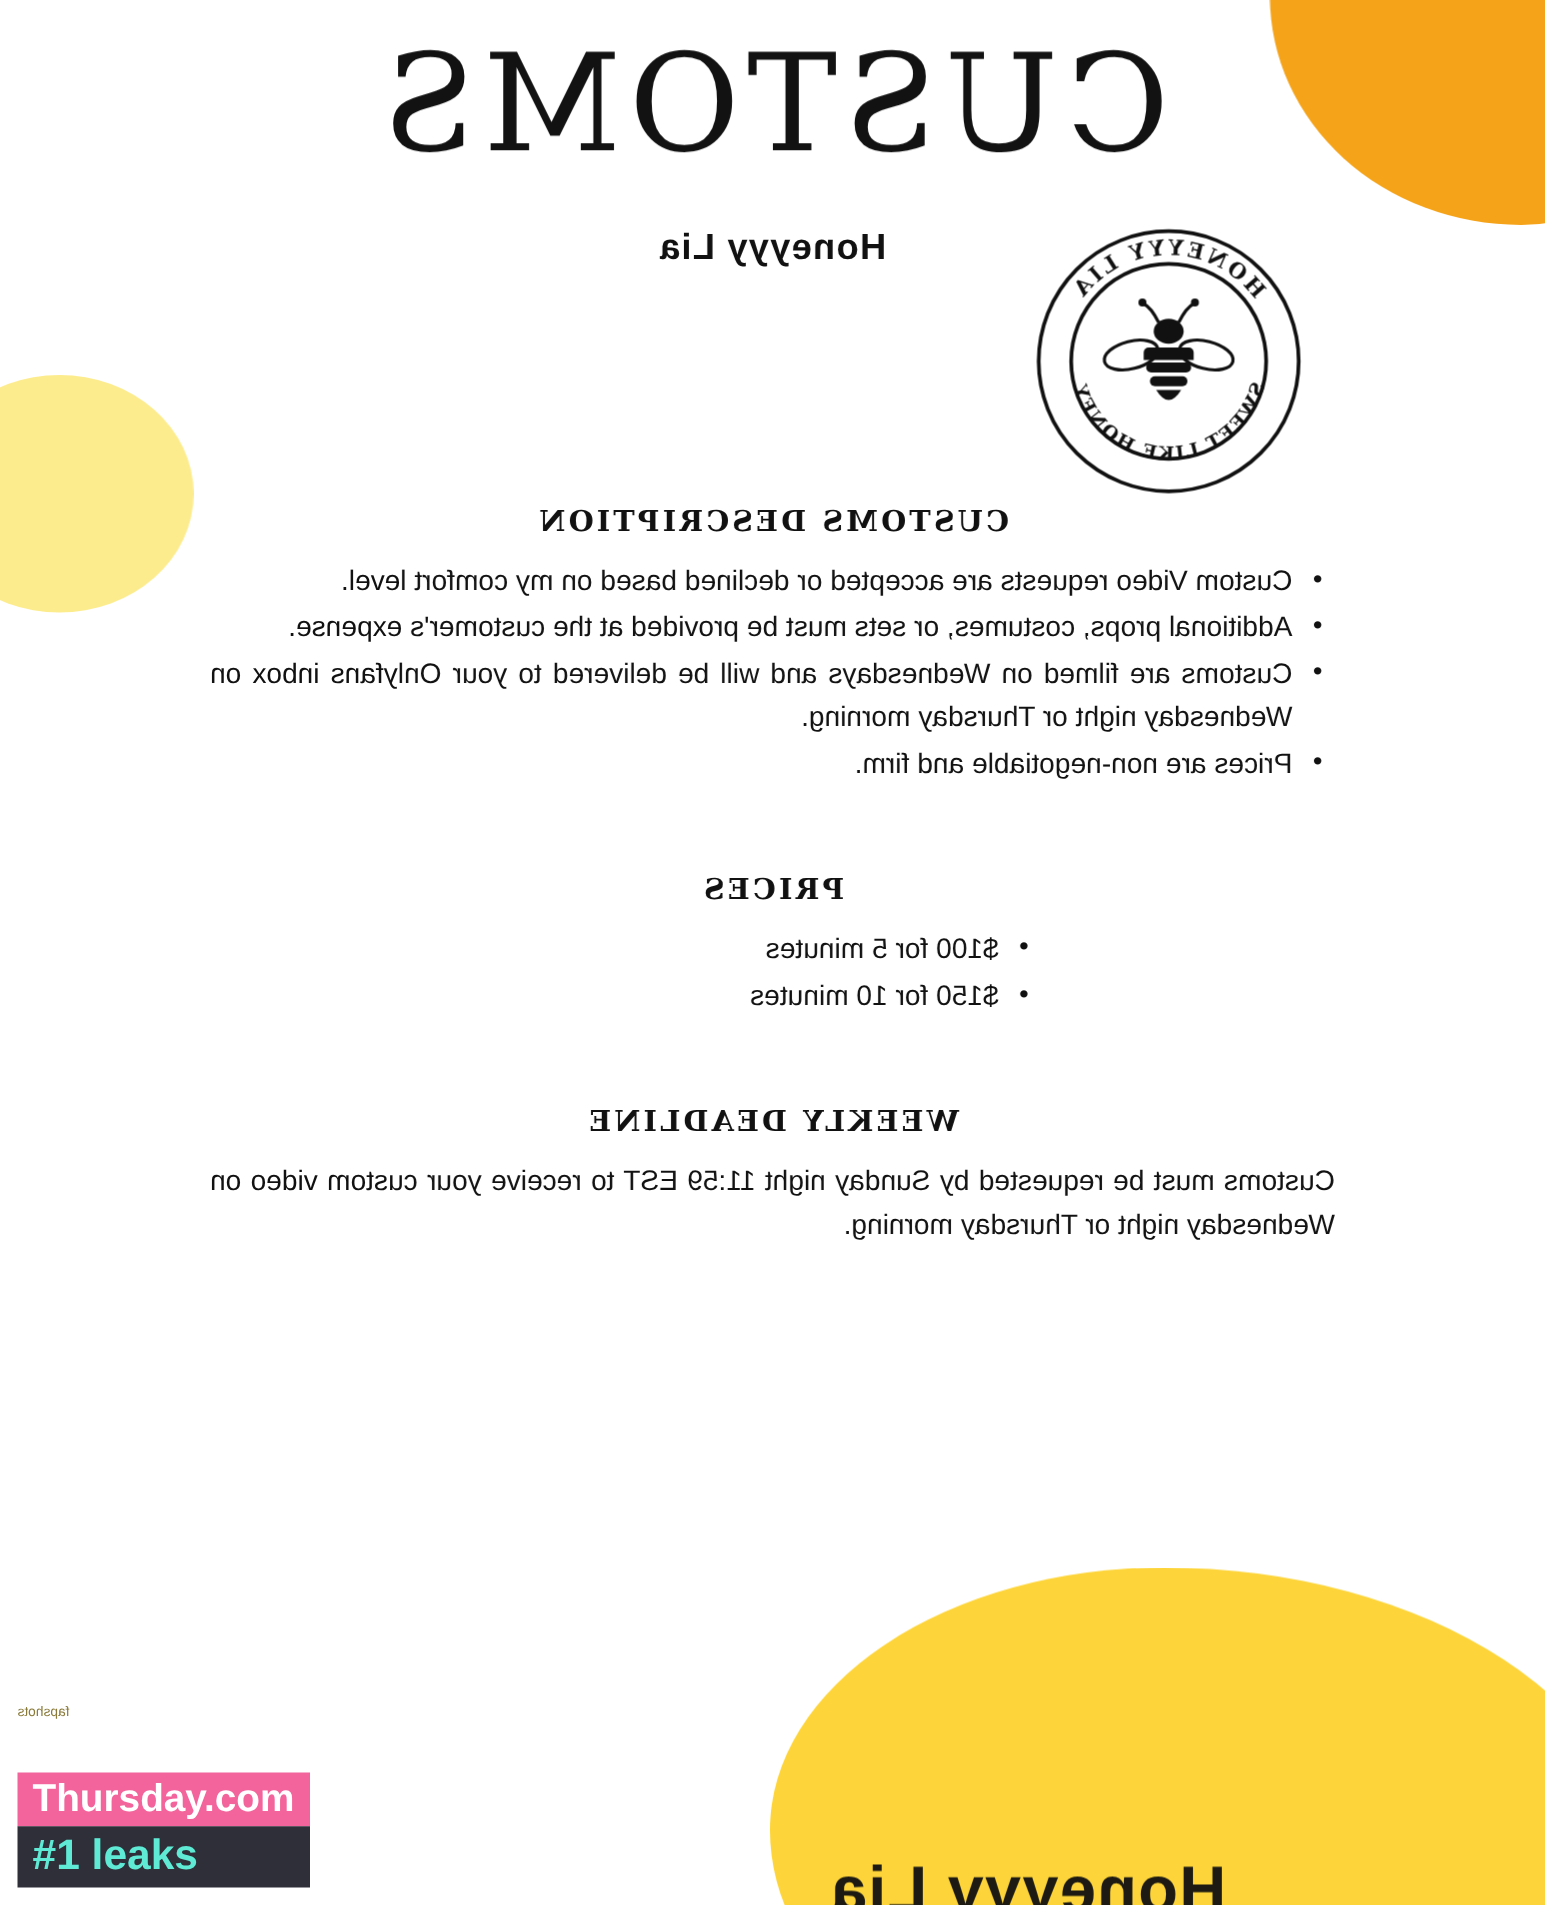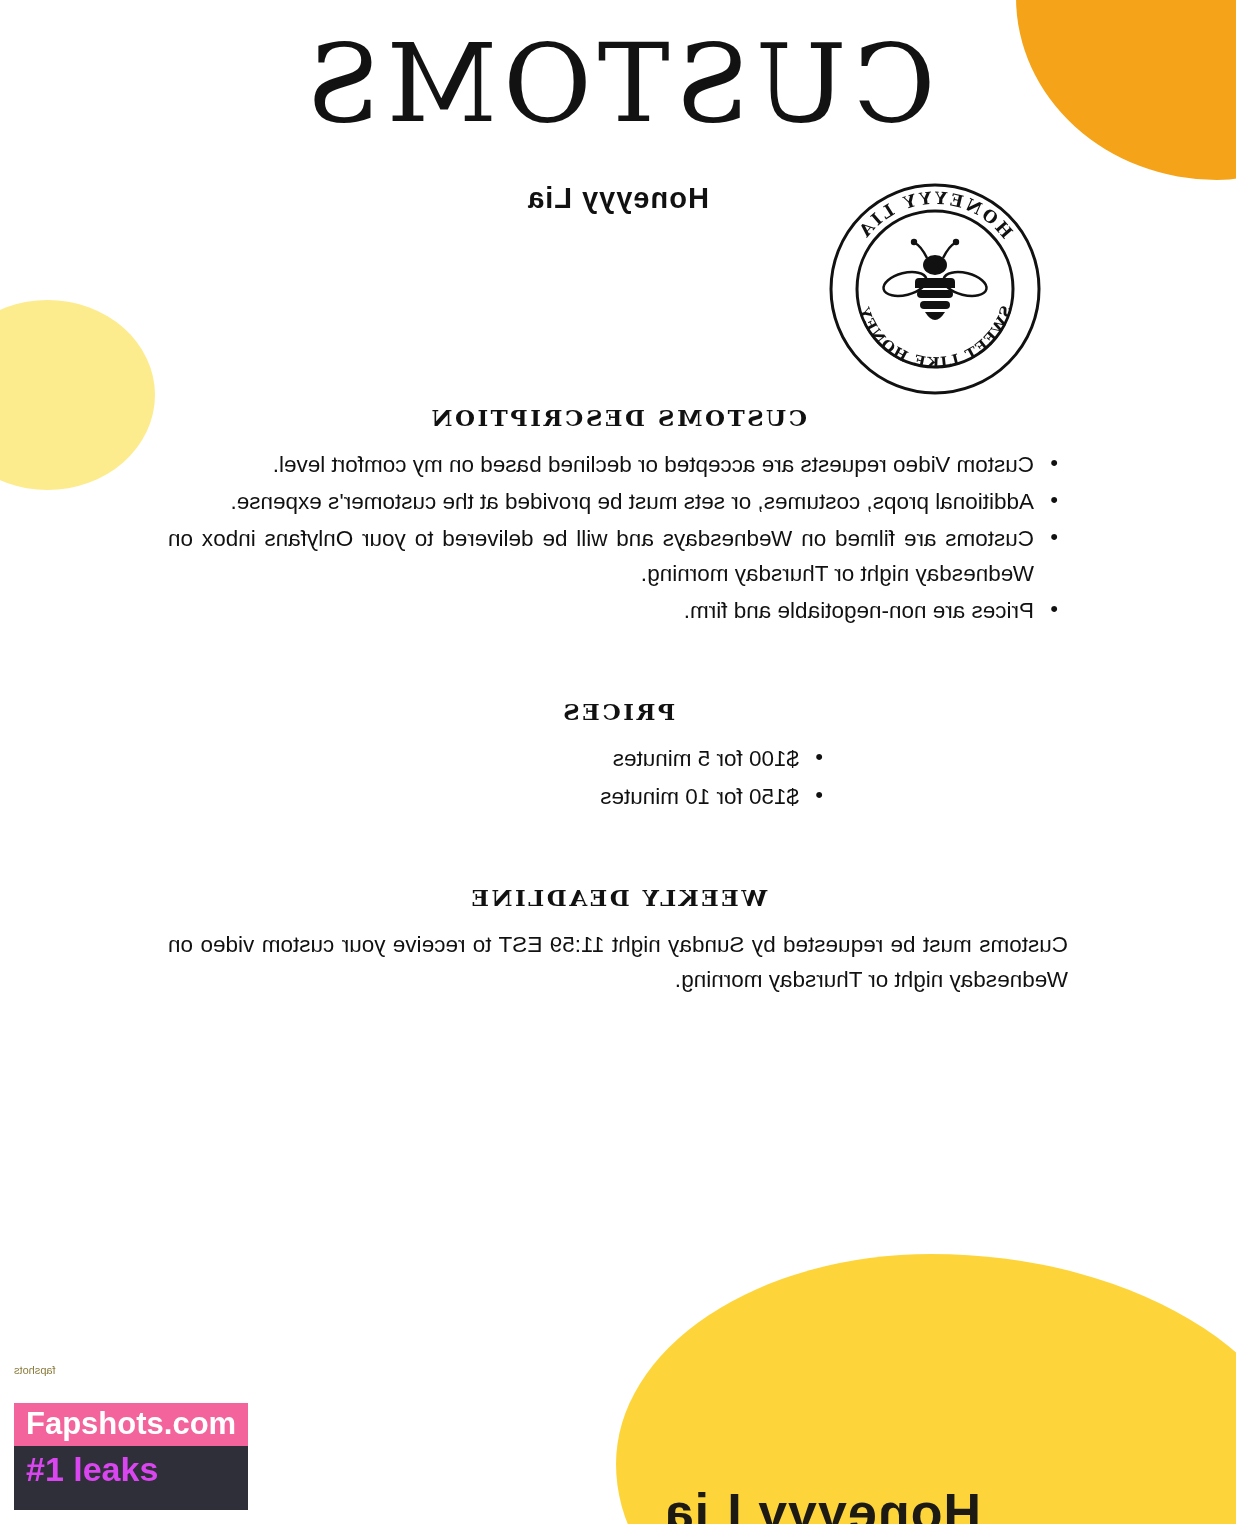--- a/index.html
+++ b/index.html
@@ -156,24 +156,24 @@
     font-size: 31px;
     font-weight: 700;
     padding: 5px 12px 7px 12px;
     letter-spacing: 0px;
     line-height: 1;
     width: 234px;
     box-sizing: border-box;
   }
   .wm-bot {
     background: #2f2f3a;
-    color: #d946ef;
+    color: #5eead4;
     font-size: 34px;
     font-weight: 700;
-    padding: 6px 12px 24px 12px;
+    padding: 6px 12px 9px 12px;
     line-height: 1;
     width: 234px;
     box-sizing: border-box;
   }
   .wm-tiny {
     position: absolute;
     left: 14px;
     bottom: 148px;
     font-size: 11px;
     color: #8a7a3a;
@@ -253,15 +253,15 @@
     <p class="para">Customs must be requested by Sunday night 11:59 EST to receive your custom video on Wednesday night or Thursday morning.</p>
 
   </div>
 
   <div class="bottom-ghost">Honeyyy Lia</div>
 
 </div>
 
 <div class="wm-tiny">fapshots</div>
 <div class="wm">
-  <div class="wm-top">Fapshots.com</div>
+  <div class="wm-top">Thursday.com</div>
   <div class="wm-bot">#1 leaks</div>
 </div>
 
 </body></html>

